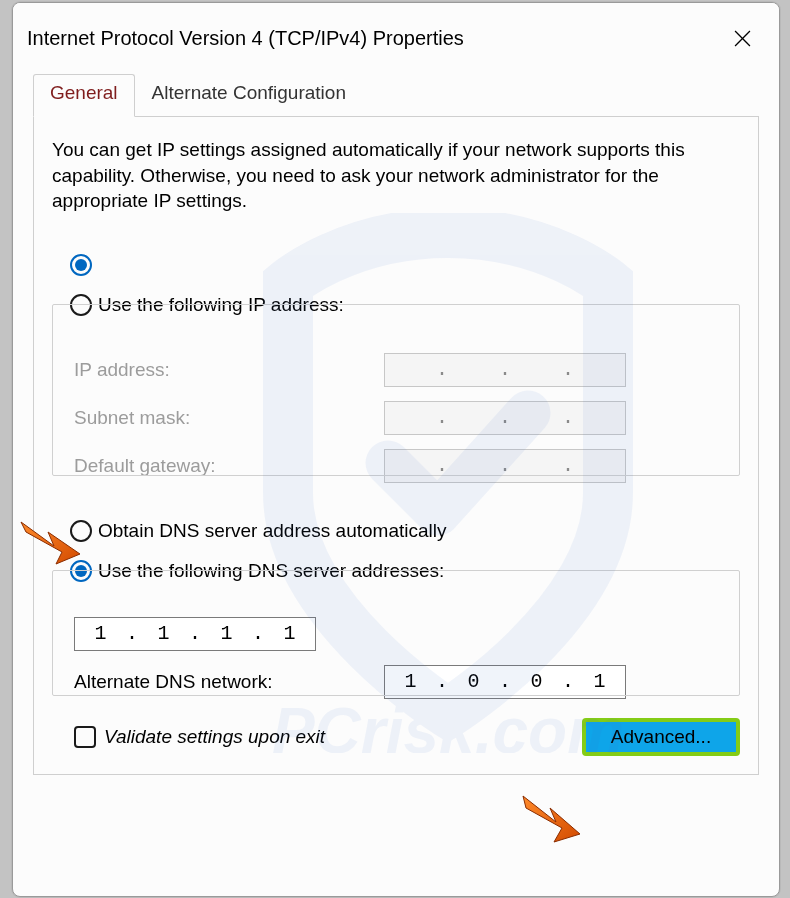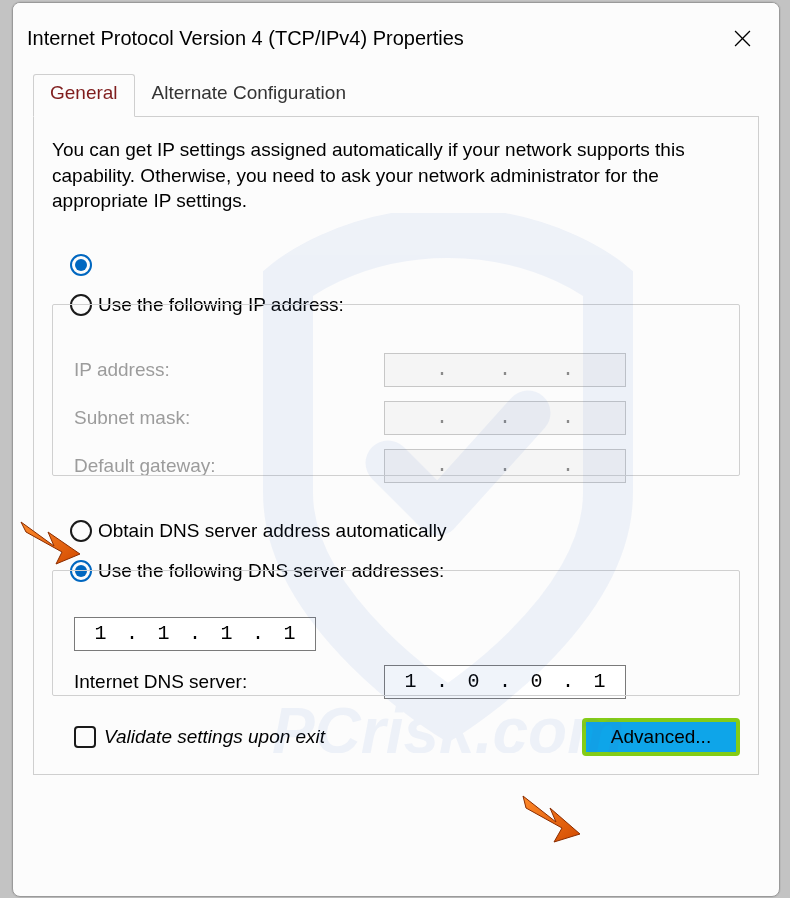--- a/index.html
+++ b/index.html
@@ -277,21 +277,21 @@
             <span class="oct">1</span>
               <span class="dot">.</span>
             <span class="oct">1</span>
               <span class="dot">.</span>
             <span class="oct">1</span>
               <span class="dot">.</span>
             <span class="oct">1</span>
           </div>
         </div>
         <div class="field-row" style="height:48px;">
-          <span class="field-label">Internet DNS server:</span>
+          <span class="field-label">Alternate DNS network:</span>
           <div class="ip-box">
             <span class="oct">1</span>
               <span class="dot">.</span>
             <span class="oct">0</span>
               <span class="dot">.</span>
             <span class="oct">0</span>
               <span class="dot">.</span>
             <span class="oct">1</span>
           </div>
         </div>

